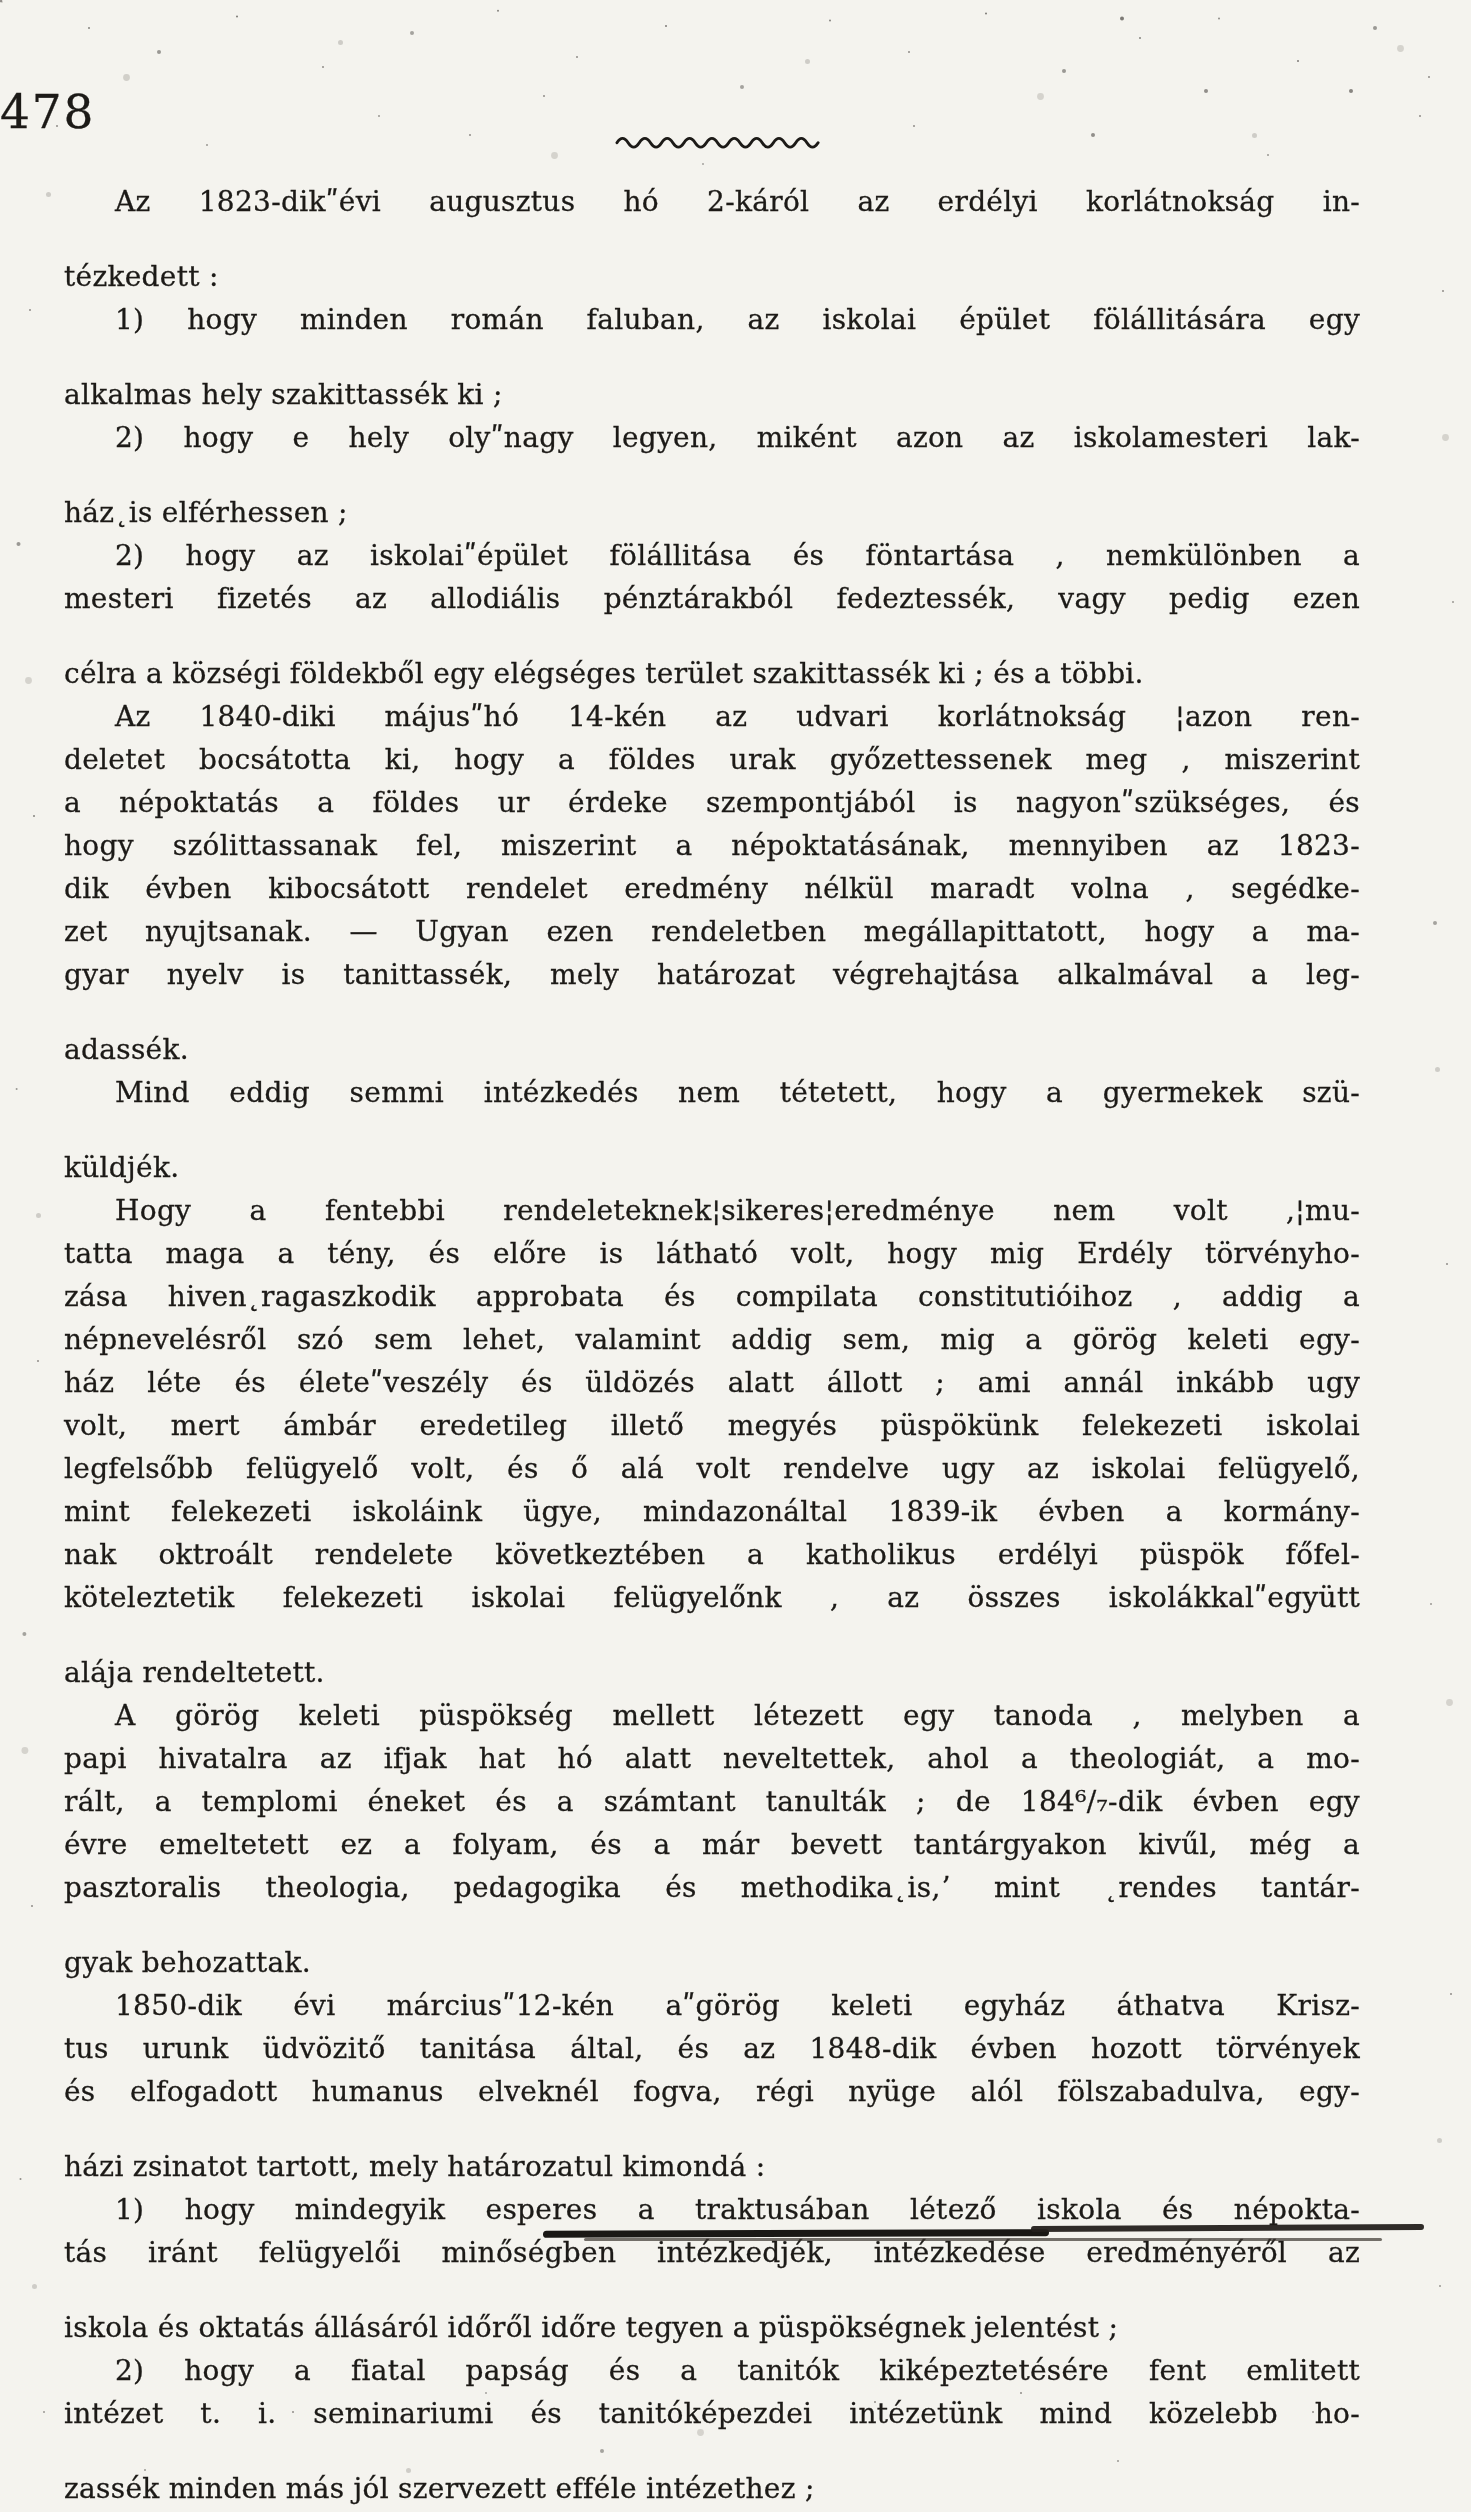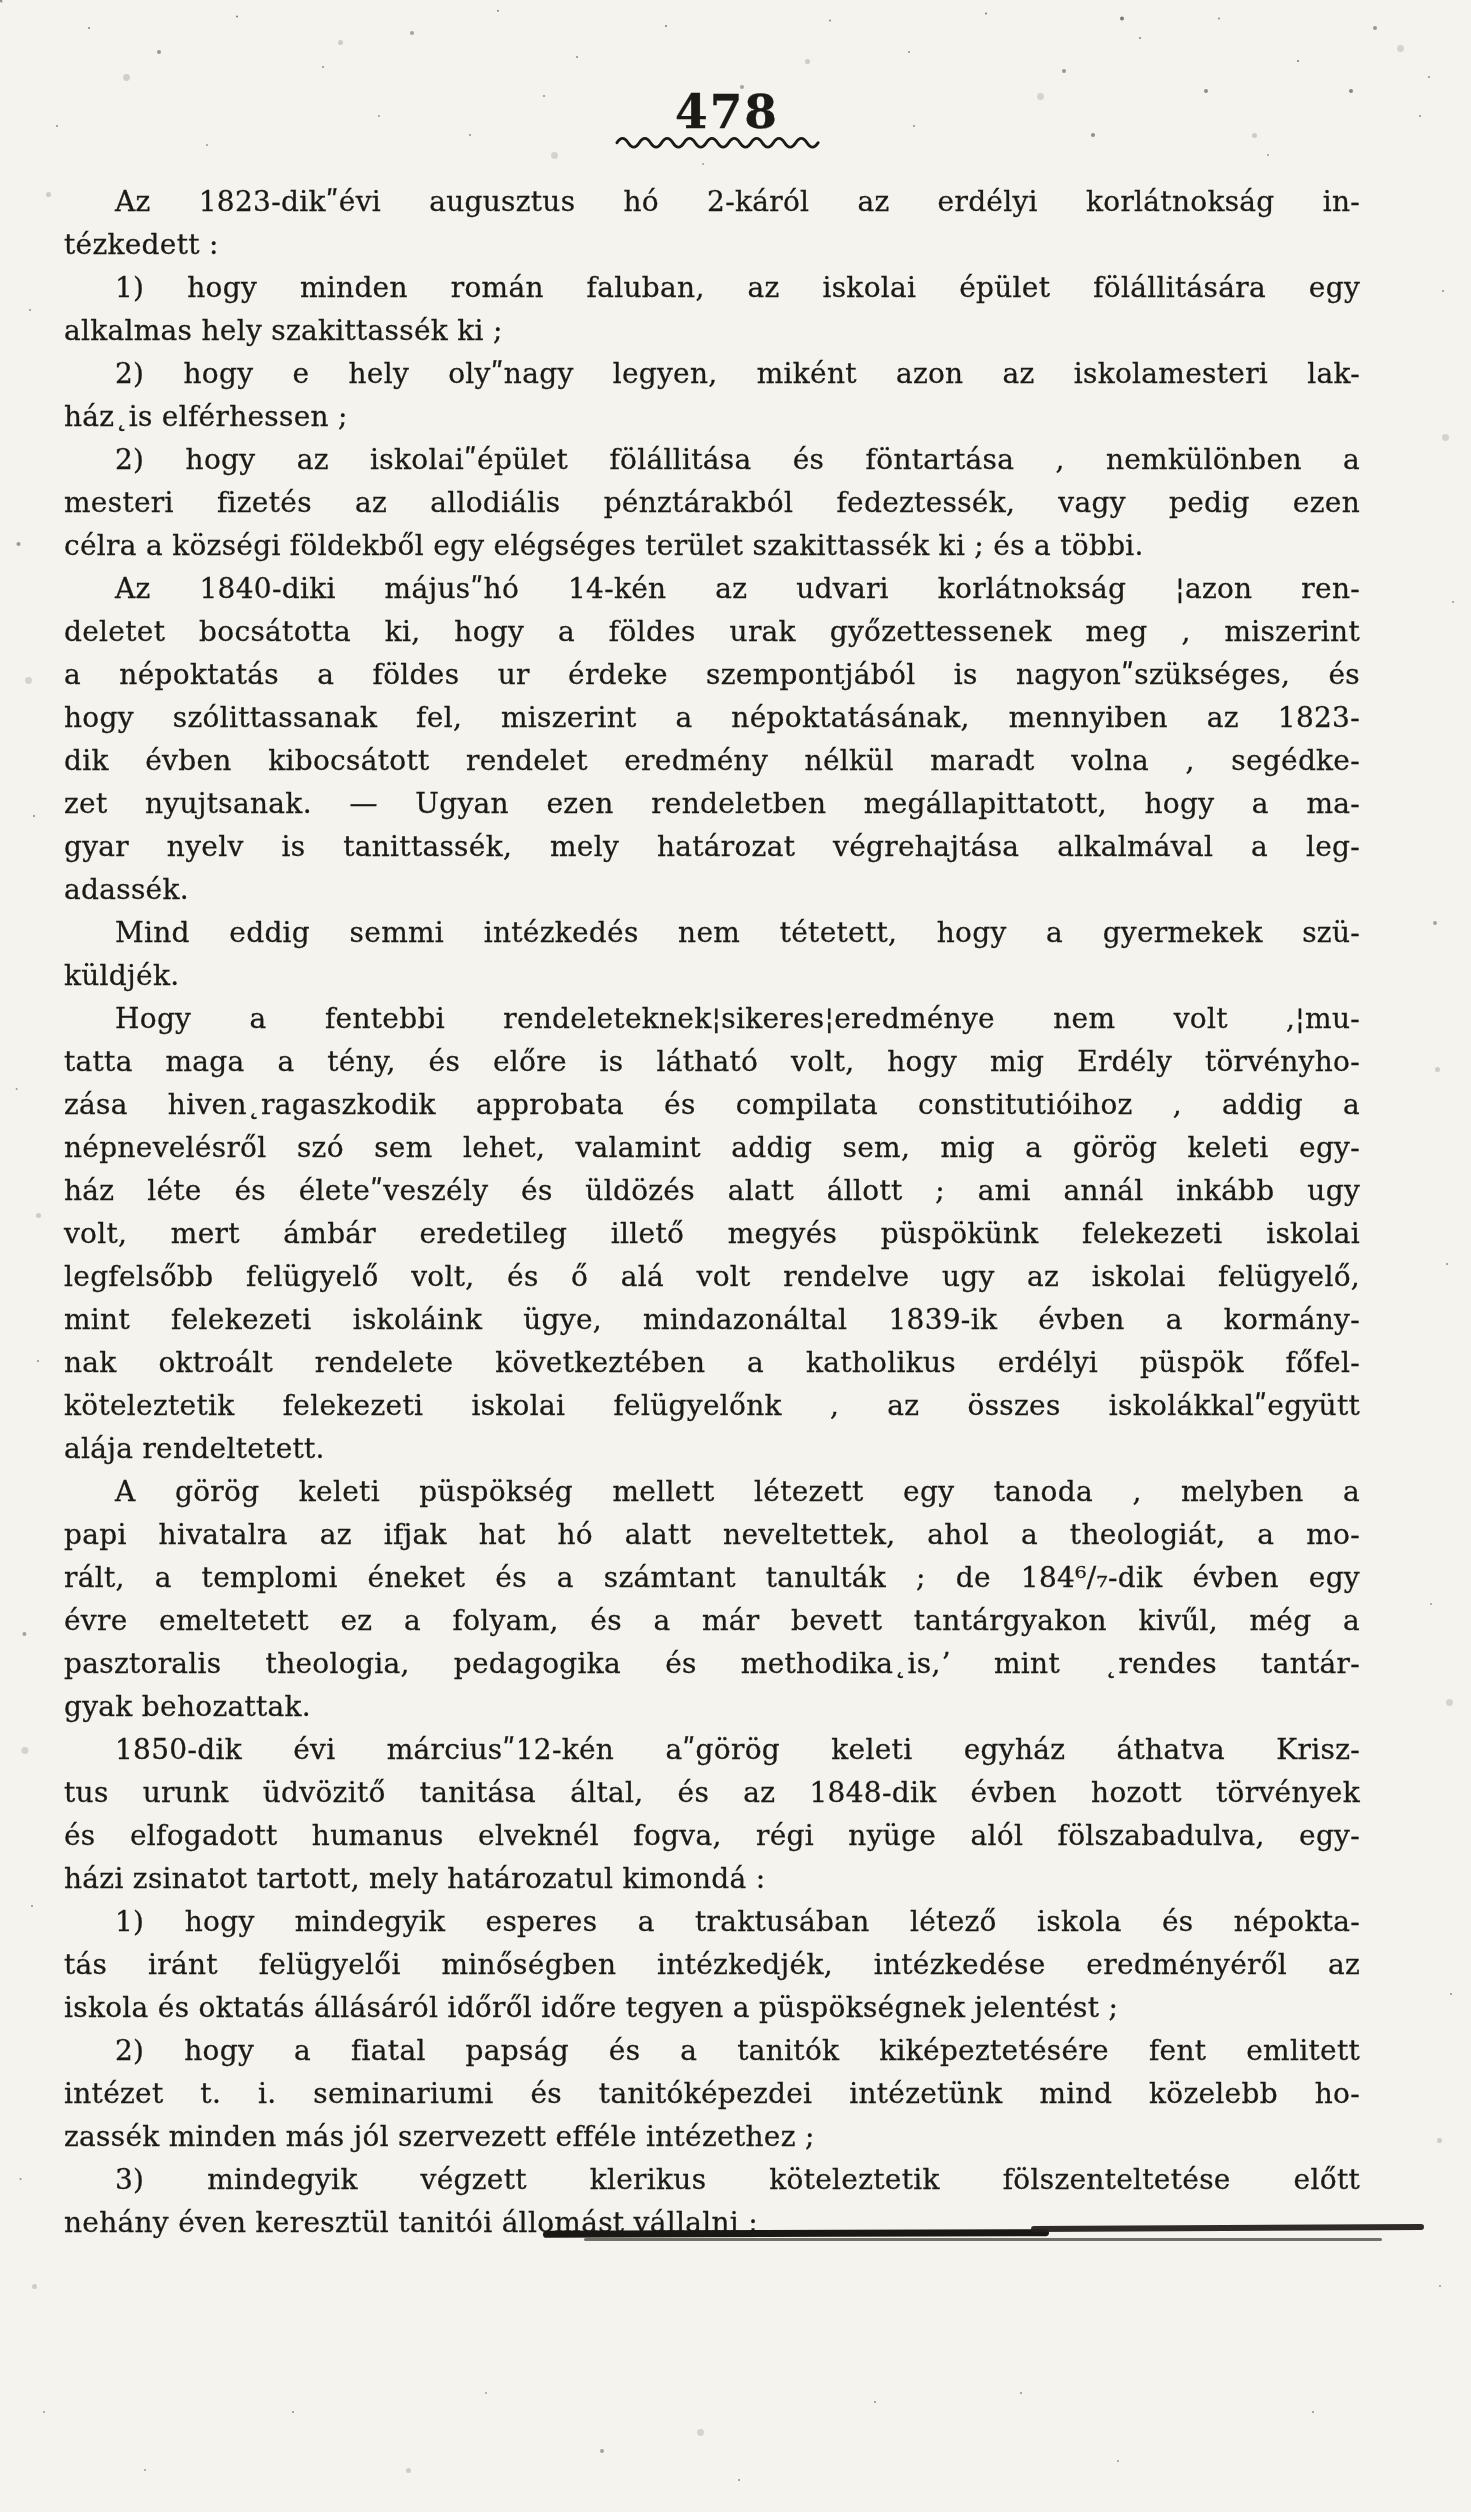--- a/index.html
+++ b/index.html
@@ -55,38 +55,38 @@
       1399px 47px 0 1.9px rgba(120,115,108,.25), 47px 193px 0 1px rgba(120,115,108,.3),
       27px 679px 0 1.9px rgba(120,115,108,.25), 37px 1214px 0 1px rgba(120,115,108,.3),
       23.4px 1749px 0 1.9px rgba(120,115,108,.25), 33px 2285px 0 1px rgba(120,115,108,.3),
       1444px 436px 0 1.9px rgba(120,115,108,.25), 1436px 1068px 0 1px rgba(120,115,108,.3),
       1448px 1701px 0 1.9px rgba(120,115,108,.25), 1438px 2139px 0 1px rgba(120,115,108,.3),
       699px 2431px 0 1.9px rgba(120,115,108,.25), 407px 2469px 0 1px rgba(120,115,108,.3);
   }
   
   .page-number {
     position:absolute; top:84px; left:0; width:1454px;
-    text-align:center;
-    font-size:47px; font-weight:bold; letter-spacing:1.9px;
+    text-align:left;
+    font-size:47px; font-weight:normal; letter-spacing:1.9px;
     -webkit-text-stroke:0.3px #1c1a17;
   }
   .wavy { position:absolute; top:132px; left:615px; }
   
   .text-block {
     position:absolute; top:180px; left:64px; width:1296px;
     font-size:28px; letter-spacing:0.3px;
     -webkit-text-stroke:0.3px #1c1a17;
   }
   .line {
     height:43px; line-height:43px;
     text-align:justify; text-align-last:justify;
     white-space:normal; overflow:visible;
   }
   .line.first { padding-left:51px; }
-  .line.last  { text-align-last:left; }
+  .line.last  { text-align-last:left;margin-top:32px; }
   
   .smudge-a { position:absolute; left:543px; top:2230px; width:506px; height:6.8px;
               background:#1a1815; border-radius:3.9px; transform:rotate(-.2deg); }
   .smudge-b { position:absolute; left:1031px; top:2225px; width:393px; height:5.8px;
               background:#24201c; border-radius:2.9px; transform:rotate(-.3deg); opacity:.95; }
   .smudge-c { position:absolute; left:584px; top:2238px; width:798px; height:2.9px;
               background:#3a352f; border-radius:1.9px; opacity:.7; }
 </style>
 </head>
 <body>

